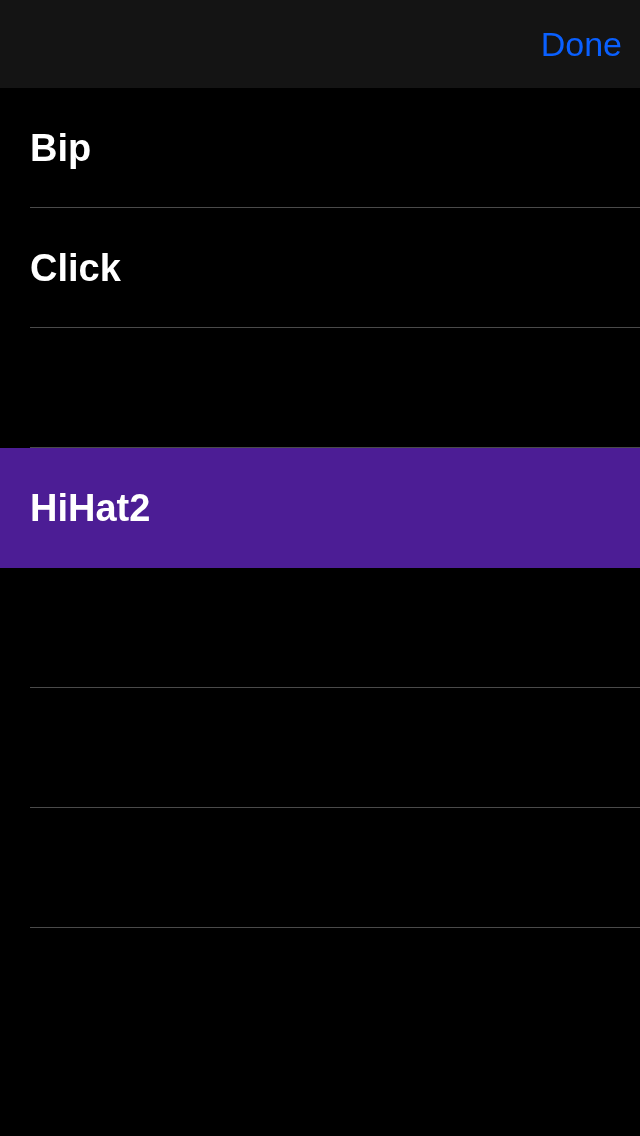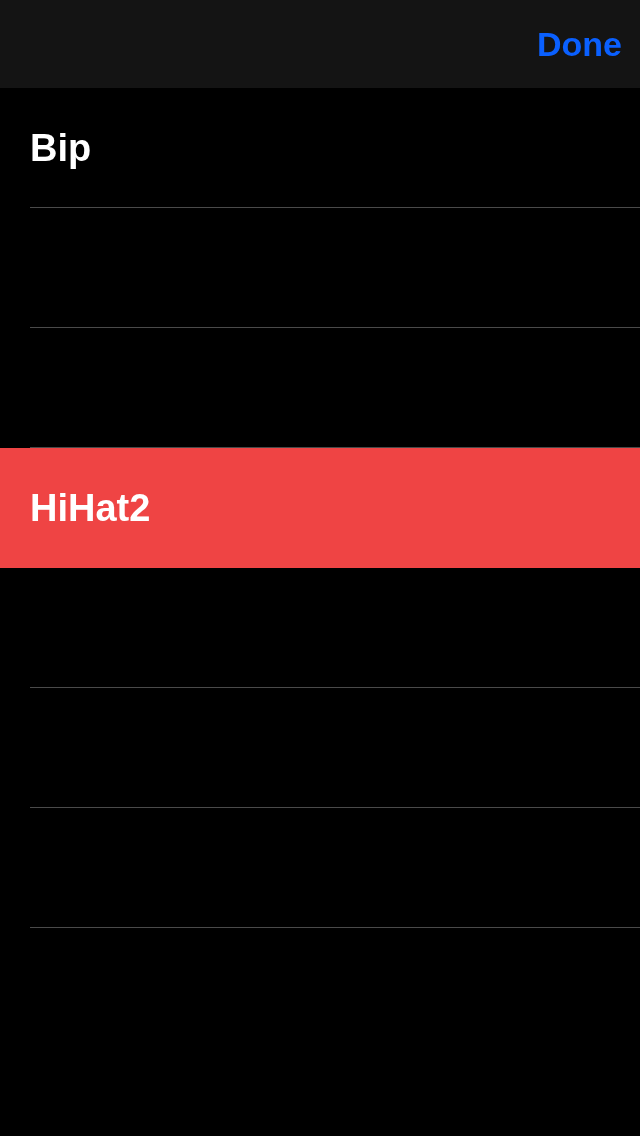--- a/index.html
+++ b/index.html
@@ -19,21 +19,21 @@
       height: 88px;
       background: #141414;
       display: flex;
       align-items: center;
       justify-content: flex-end;
       padding-right: 18px;
     }
     .done-button {
       color: #0a60ff;
       font-size: 34px;
-      font-weight: 700;
+      font-weight: 400;
       background: none;
       border: none;
       cursor: pointer;
     }
     .list {
       width: 100%;
       border-radius: 23px;
     }
     .list-item {
       width: 100%;
@@ -43,21 +43,21 @@
       padding-left: 30px;
       position: relative;
       cursor: pointer;
     }
     .list-item-label {
       color: #ffffff;
       font-size: 38px;
       font-weight: 600;
     }
     .list-item.selected {
-      background: #ef4444;
+      background: #4c1d95;
     }
     .list-item.selected .list-item-label {
       color: #ffffff;
     }
     .separator {
       position: absolute;
       bottom: 0;
       left: 30px;
       right: 0;
       height: 1px;
@@ -75,20 +75,21 @@
 <div class="header">
   <button class="done-button">Done</button>
 </div>
 
 <div class="list">
   <div class="list-item">
     <span class="list-item-label">Bip</span>
     <div class="separator"></div>
   </div>
   <div class="list-item">
+    <span class="list-item-label">Click</span>
     <div class="separator"></div>
   </div>
   <div class="list-item">
     <div class="separator"></div>
   </div>
   <div class="list-item selected">
     <span class="list-item-label">HiHat2</span>
 
   </div>
   <div class="empty-row">

